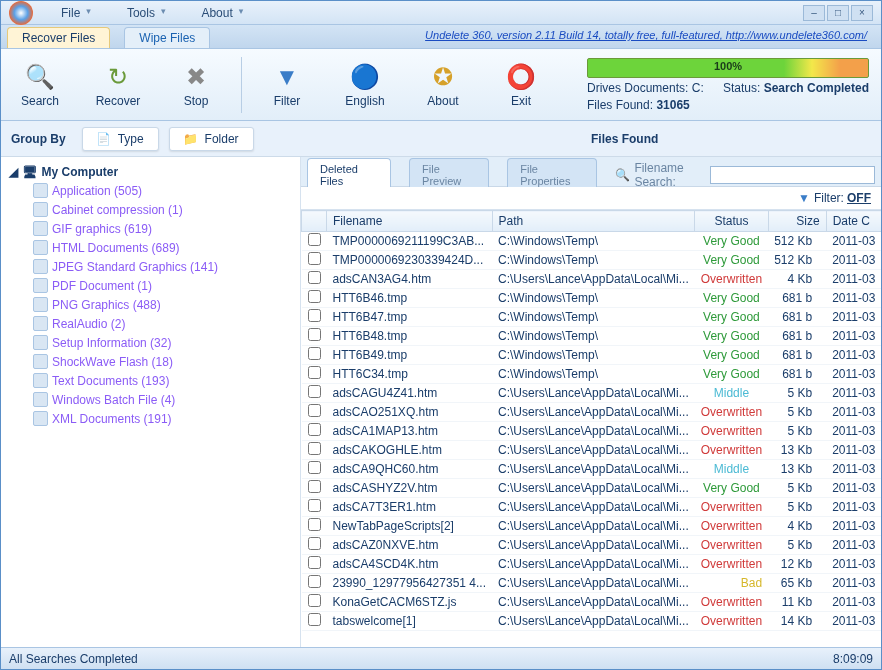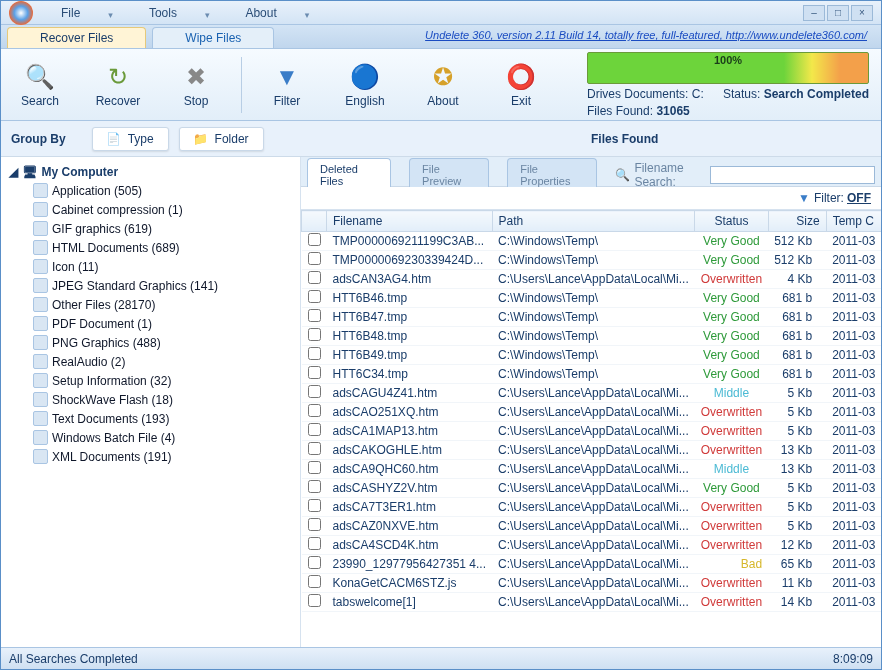--- a/index.html
+++ b/index.html
@@ -1,45 +1,45 @@
 <!DOCTYPE html>
 <html><head>
 <meta charset="utf-8">
 <style>
 * { margin:0; padding:0; box-sizing:border-box; font-family:"Segoe UI",Tahoma,sans-serif; font-size:12px; }
 body { background:#fff; width:882px; height:670px; overflow:hidden; border:1px solid #5a8fc8; display:flex; flex-direction:column; }
 .menubar { background:linear-gradient(#e8f1fb,#d3e4f5); height:24px; display:flex; align-items:center; padding:0 8px; border-bottom:1px solid #a9c5e3; }
 .menubar .logo { width:24px; height:24px; border-radius:50%; background:radial-gradient(circle,#fff,#5aa0e6 40%,#e86a3a 70%); margin-right:10px; }
-.menubar .mi { display:flex; align-items:flex-end; padding:0 18px; cursor:pointer; color:#2a4d77;gap:22px; }
+.menubar .mi { display:flex; align-items:flex-start; padding:0 18px; cursor:pointer; color:#2a4d77; }
 .menubar .chev { margin-left:6px; font-size:9px; color:#6b8cb0; }
 .menubar .winctl { margin-left:auto; display:flex; gap:2px; }
 .menubar .wbtn { width:22px; height:16px; background:#cfe0f2; border:1px solid #9bb9d8; display:flex; align-items:center; justify-content:center; font-size:10px; color:#3a5a80; cursor:pointer; }
 .tabbar { background:linear-gradient(#d3e4f5,#c0d6ed); height:24px; display:flex; align-items:flex-end; padding:0 6px; border-bottom:1px solid #a9c5e3; position:relative; }
-.tabbar .tab { padding:3px 32px; background:#e4eff9; border:1px solid #a9c5e3; border-bottom:none; border-radius:4px 4px 0 0; margin-right:6px; color:#1a62b1; cursor:pointer; }
+.tabbar .tab { padding:3px 14px; background:#e4eff9; border:1px solid #a9c5e3; border-bottom:none; border-radius:4px 4px 0 0; margin-right:14px; color:#1a62b1; cursor:pointer; }
 .tabbar .tab.active { background:#fff4d6; border-color:#e6c97a; color:#1a3d6a; }
 .tabbar .link { position:absolute; right:14px; top:4px; color:#1a4cc2; text-decoration:underline; font-style:italic; font-size:11px; }
 .toolbar { background:linear-gradient(#f6fbff,#e2eef9); height:72px; display:flex; align-items:center; border-bottom:1px solid #a9c5e3; }
 .tbtn { display:flex; flex-direction:column; align-items:center; justify-content:center; width:70px; height:64px; border:1px solid transparent; border-radius:4px; margin:0 4px; cursor:pointer; color:#1a3d6a; }
 .tbtn .ticon { width:30px; height:30px; display:flex; align-items:center; justify-content:center; font-size:24px; }
 .tbtn .tlabel { margin-top:2px; font-size:12px; }
 .sep { width:1px; height:56px; background:#b8cee5; margin:0 6px; }
 .status-right { margin-left:auto; margin-right:12px; display:flex; flex-direction:column; gap:3px; width:282px; }
-.progress { height:32px; background:linear-gradient(90deg,#6dd43b 0%,#6dd43b 70%,#f3e84a 80%,#f3a04a 90%,#f3a04a 100%); border:1px solid #6a9a3a; border-radius:2px; position:relative; }
+.progress { height:20px; background:linear-gradient(90deg,#6dd43b 0%,#6dd43b 70%,#f3e84a 80%,#f3a04a 90%,#f3a04a 100%); border:1px solid #6a9a3a; border-radius:2px; position:relative; }
 .progress .plabel { position:absolute; left:50%; top:0; transform:translateX(-50%); font-weight:bold; color:#1a3d1a; font-size:11px; line-height:14px; }
 .sline { display:flex; justify-content:space-between; font-size:11px; color:#1a3d6a; }
 .sline b { font-weight:bold; }
 .subbar { background:#e8f1fb; height:36px; display:flex; align-items:center; padding:0 10px; gap:10px; border-bottom:1px solid #cddbe9; }
-.subbar .glabel { font-weight:bold; color:#1a3d6a; margin-right:16px; }
+.subbar .glabel { font-weight:bold; color:#1a3d6a; margin-right:6px; }
 .gb { display:flex; align-items:center; gap:6px; padding:4px 14px; background:#fff; border:1px solid #c9d8e8; border-radius:3px; cursor:pointer; color:#1a3d6a; box-shadow:0 1px 2px rgba(0,0,0,.1); }
 .subbar .ffound { position:absolute; left:590px; font-weight:bold; color:#1a3d6a; }
 .main { flex:1; display:flex; overflow:hidden; background:#fff; }
 .tree { width:300px; overflow:auto; padding:6px 4px; border-right:1px solid #d6e2ef; }
 .tree .node { display:flex; align-items:center; padding:2px 4px; cursor:pointer; gap:4px; }
 .tree .rootn { font-weight:bold; color:#1a3d6a; }
-.tree .child { padding-left:28px; color:#0f172a; }
+.tree .child { padding-left:28px; color:#8b5cf6; }
 .right { flex:1; display:flex; flex-direction:column; overflow:hidden; }
 .filetabs { background:#e2eef9; display:flex; align-items:center; height:30px; padding:6px 6px 0; gap:18px; border-bottom:1px solid #c9d8e8; }
 .ftab { padding:4px 12px; background:#d3e4f5; border:1px solid #a9c5e3; border-bottom:none; border-radius:4px 4px 0 0; color:#6a85a2; cursor:pointer; font-size:11px; }
 .ftab.active { background:#fff; color:#1a3d6a; }
 .filetabs .search { margin-left:auto; display:flex; align-items:center; gap:4px; color:#6a85a2; font-size:11px; }
 .filetabs input { width:170px; height:18px; border:1px solid #9bb9d8; padding:0 4px; }
 .filterrow { height:22px; display:flex; align-items:center; justify-content:flex-end; padding:0 10px; background:#fff; color:#1a3d6a; font-size:11px; }
 .filterrow .off { font-weight:bold; text-decoration:underline; }
 .grid { flex:1; overflow:auto; border-top:1px solid #d6e2ef; }
 .grid table { width:100%; border-collapse:collapse; }
@@ -162,29 +162,21 @@
         <div class="node child">
           <span class="ico"></span> 
           <span>GIF graphics (619)</span>
         </div>
         <div class="node child">
           <span class="ico"></span> 
           <span>HTML Documents (689)</span>
         </div>
         <div class="node child">
           <span class="ico"></span> 
-          <span>Icon (11)</span>
-        </div>
-        <div class="node child">
-          <span class="ico"></span> 
           <span>JPEG Standard Graphics (141)</span>
-        </div>
-        <div class="node child">
-          <span class="ico"></span> 
-          <span>Other Files (28170)</span>
         </div>
         <div class="node child">
           <span class="ico"></span> 
           <span>PDF Document (1)</span>
         </div>
         <div class="node child">
           <span class="ico"></span> 
           <span>PNG Graphics (488)</span>
         </div>
         <div class="node child">
@@ -231,21 +223,21 @@
     </div>
     <div class="grid">
       <table>
         <thead>
             <tr>
           <th class="cb"></th>
           <th style="width:150px">Filename</th>
           <th style="width:180px">Path</th>
           <th style="width:80px;text-align:center">Status</th>
           <th style="width:55px;text-align:right">Size</th>
-          <th style="width:55px">Temp C</th>
+          <th style="width:55px">Date C</th>
         </tr>
           </thead>
         <tbody id="grid-body">
             <tr>
               <td class="cb"><input type="checkbox" style=""></td>
               <td>TMP0000069211199C3AB...</td>
               <td>C:\Windows\Temp\</td>
               <td class="st-good" style="text-align:center">Very Good</td>
               <td class="csize">512 Kb</td>
               <td>2011-03</td>
@@ -357,20 +349,28 @@
             <tr>
               <td class="cb"><input type="checkbox" style=""></td>
               <td>adsCA7T3ER1.htm</td>
               <td>C:\Users\Lance\AppData\Local\Mi...</td>
               <td class="st-over" style="text-align:center">Overwritten</td>
               <td class="csize">5 Kb</td>
               <td>2011-03</td>
             </tr>
             <tr>
               <td class="cb"><input type="checkbox" style=""></td>
+              <td>NewTabPageScripts[2]</td>
+              <td>C:\Users\Lance\AppData\Local\Mi...</td>
+              <td class="st-over" style="text-align:center">Overwritten</td>
+              <td class="csize">4 Kb</td>
+              <td>2011-03</td>
+            </tr>
+            <tr>
+              <td class="cb"><input type="checkbox" style=""></td>
               <td>adsCAZ0NXVE.htm</td>
               <td>C:\Users\Lance\AppData\Local\Mi...</td>
               <td class="st-over" style="text-align:center">Overwritten</td>
               <td class="csize">5 Kb</td>
               <td>2011-03</td>
             </tr>
             <tr>
               <td class="cb"><input type="checkbox" style=""></td>
               <td>adsCA4SCD4K.htm</td>
               <td>C:\Users\Lance\AppData\Local\Mi...</td>

